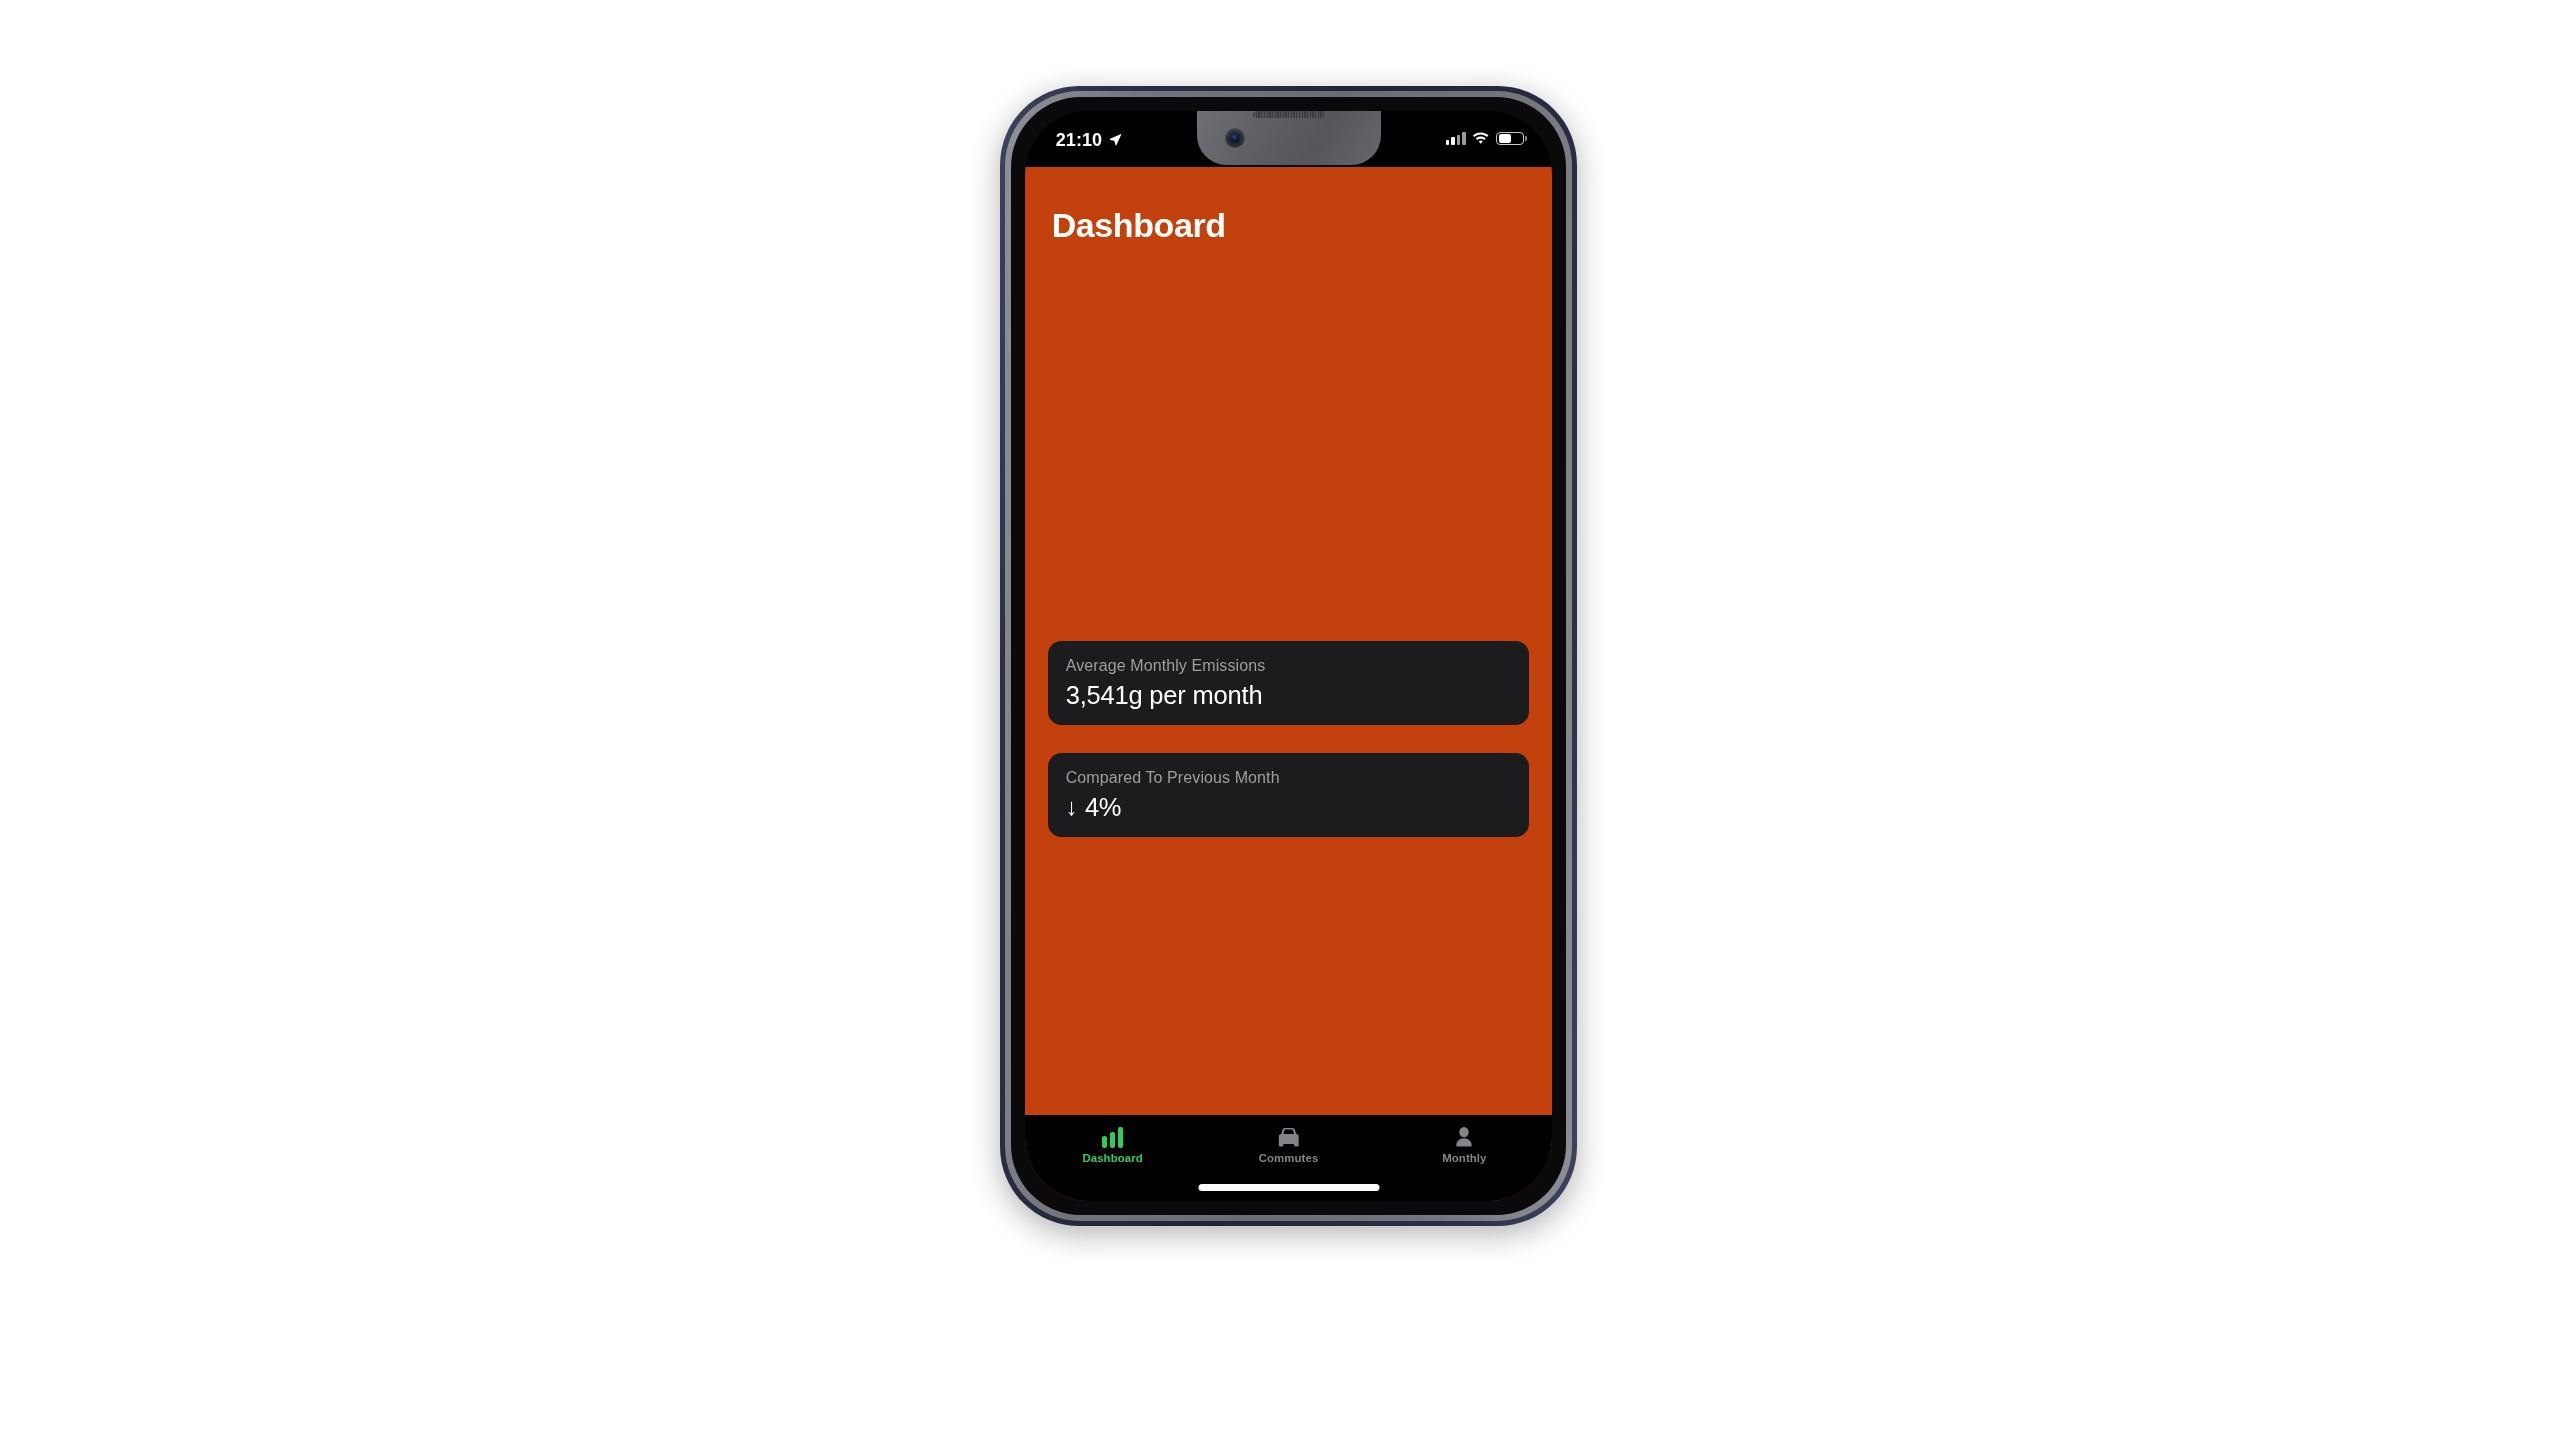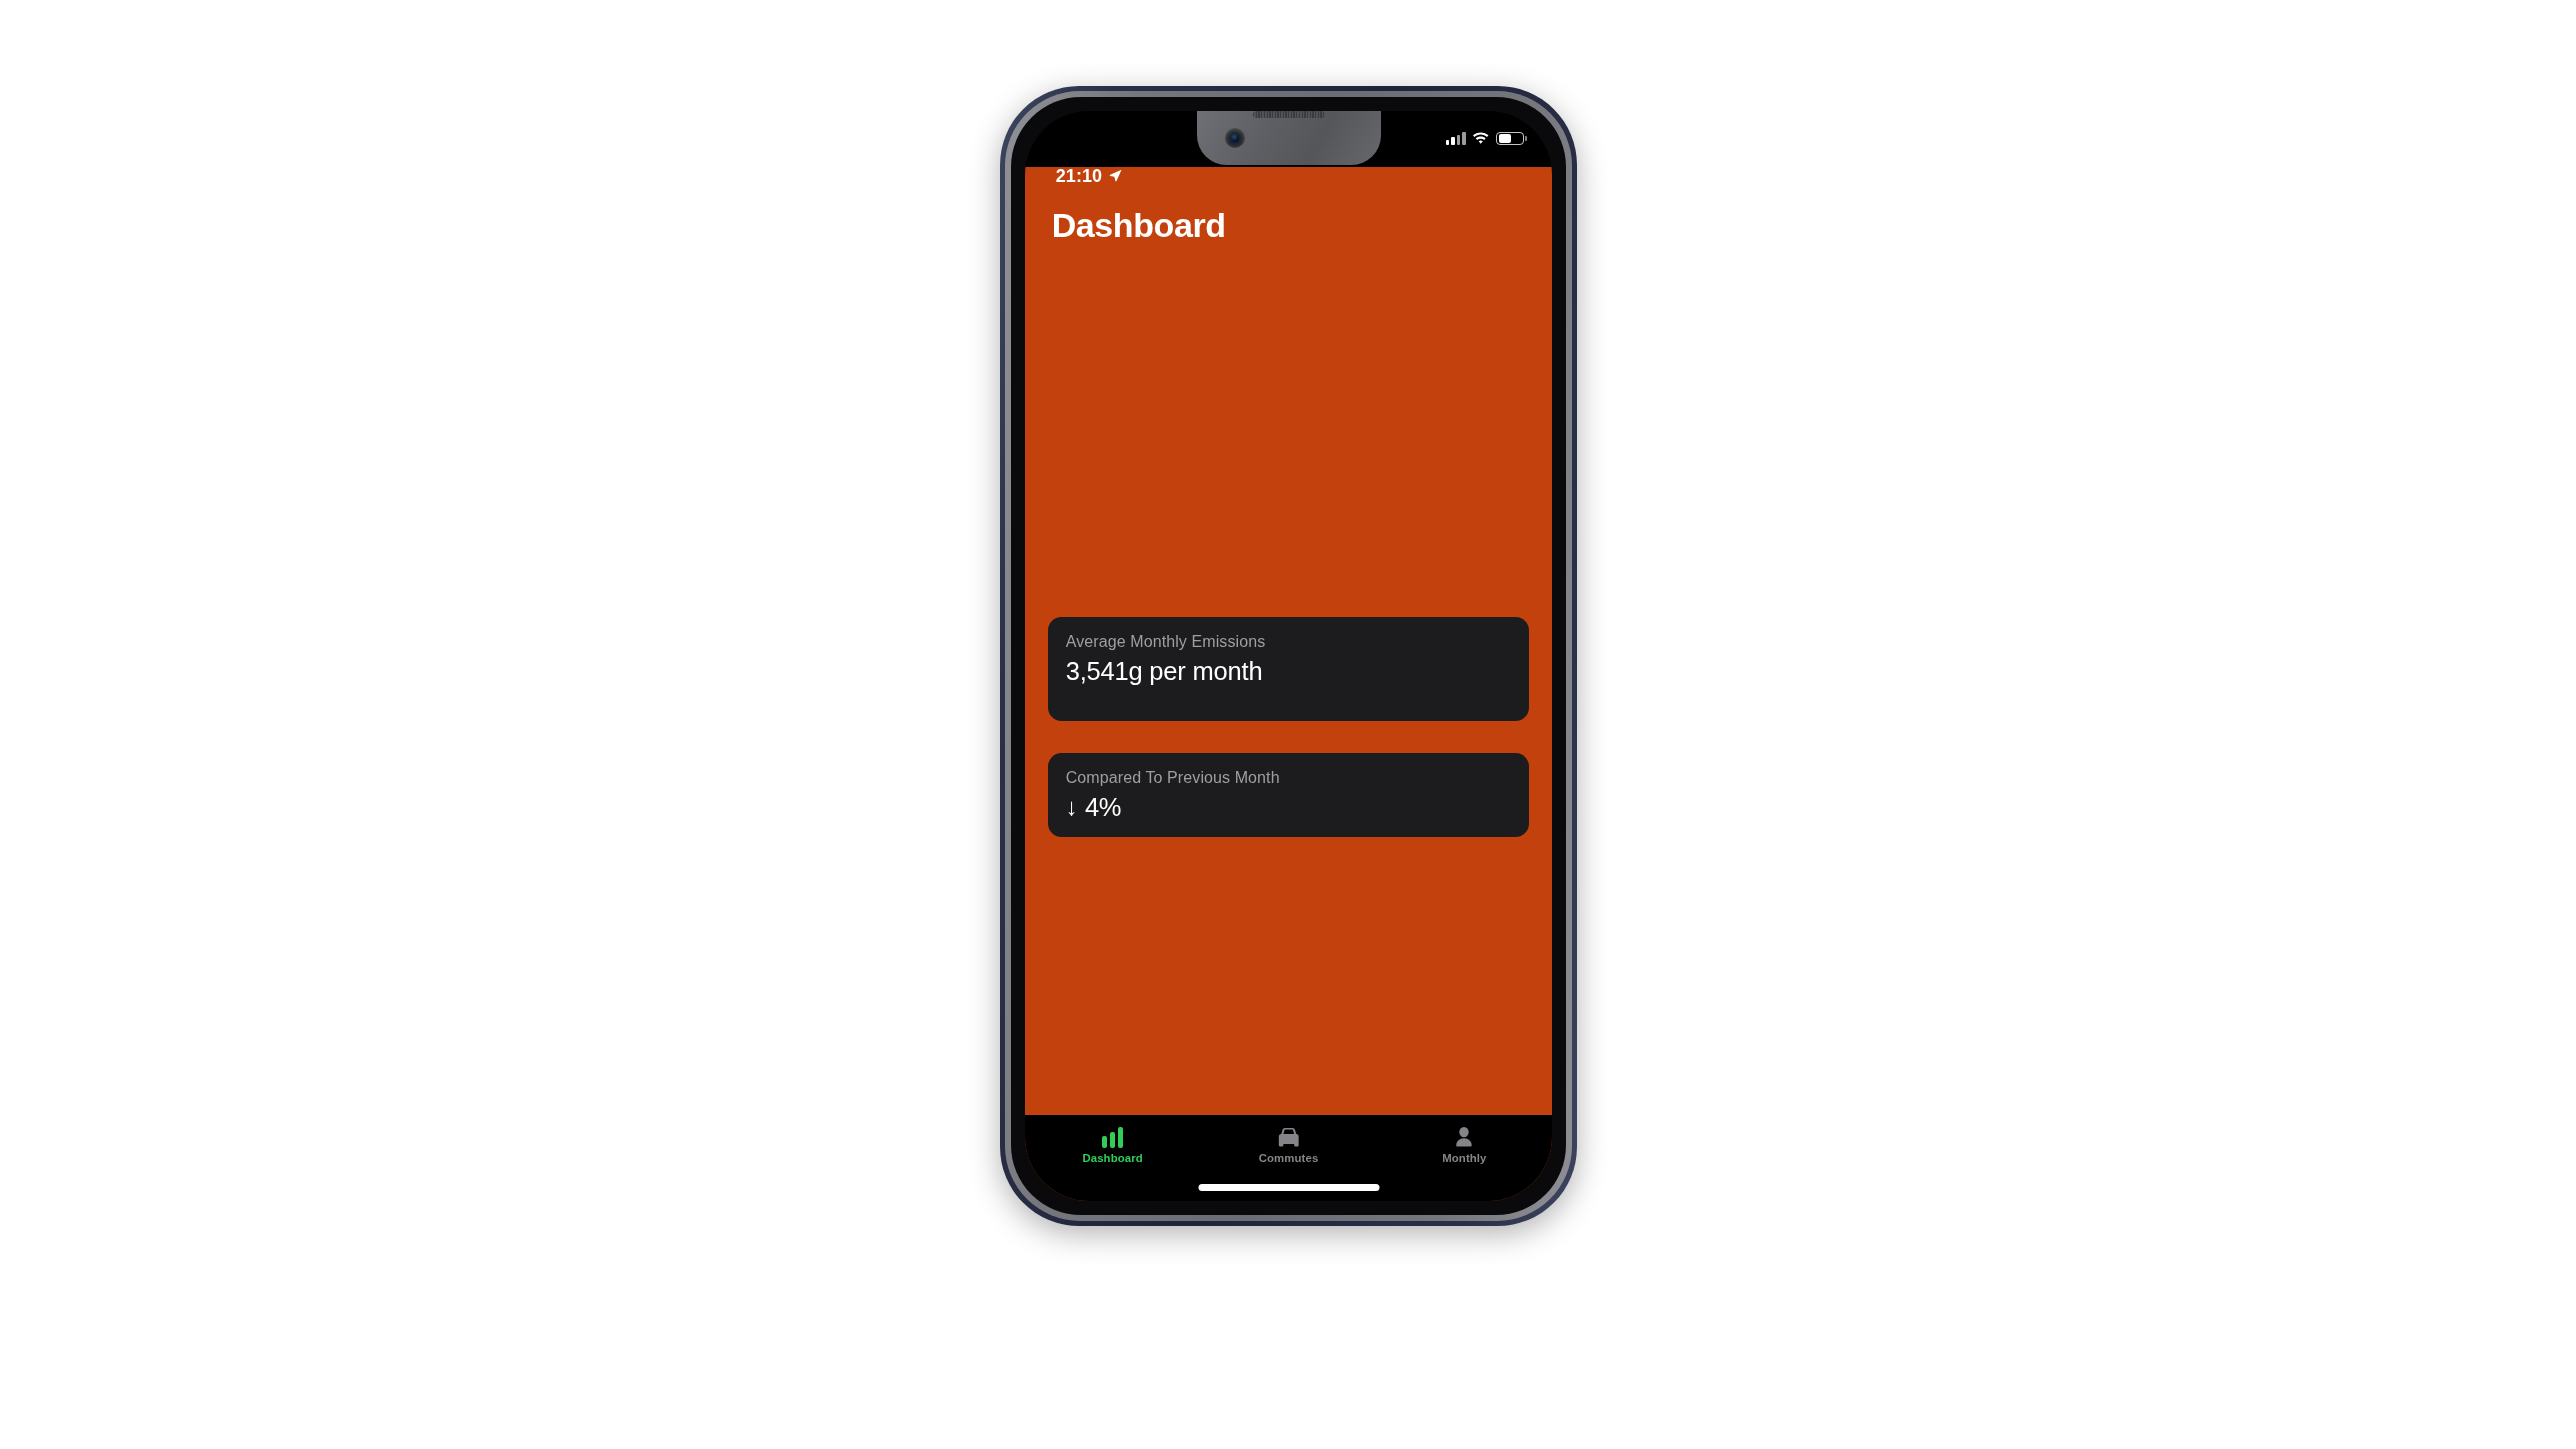--- a/index.html
+++ b/index.html
@@ -74,21 +74,21 @@
 
   
   #status-bar {
     position:absolute;
     left:0; top:0; right:0; height:56px;
     z-index:30;
     color:#ffffff;
   }
   #status-time-group{
     position:absolute; left:31px; top:19px;
-    display:flex; align-items:center; gap:6px;margin-top:36px;
+    display:flex; align-items:center; gap:6px;
   }
   #status-time { font-size:18px; font-weight:bold; letter-spacing:0.1px; }
   #status-right {
     position:absolute; right:28px; top:20px;
     display:flex; align-items:center; gap:6.7px;
   }
   .sig-bars { display:flex; align-items:flex-end; gap:2px; height:12.7px; }
   .sig-bars i { width:3.4px; border-radius:1px; background:#ffffff; display:block; }
   .sig-bars i:nth-child(1){ height:4.7px;  }
   .sig-bars i:nth-child(2){ height:7.4px; }
@@ -135,21 +135,21 @@
   }
   .card-value {
     position:absolute; left:18px; top:40px;
     font-size:25.5px; color:#ffffff; letter-spacing:-0.2px;
     display:flex; align-items:center; gap:7.4px;
   }
   .arrow-down { font-size:24px; line-height:1; color:#ffffff; }
 
   #card-daily   { top:99px;  height:84px; }
   #card-chart   { top:195px;  height:256px; }
-  #card-monthly { top:450px;  height:104px; }
+  #card-monthly { top:474px;  height:84px; }
   #card-compare { top:586px;  height:84px; }
 
   
   #chart-plot {
     position:absolute;
     left:18px; right:18px; top:48px; bottom:17.4px;
     display:flex; align-items:flex-end; gap:0;
   }
   .bar-slot {
     flex:1 1 0;

